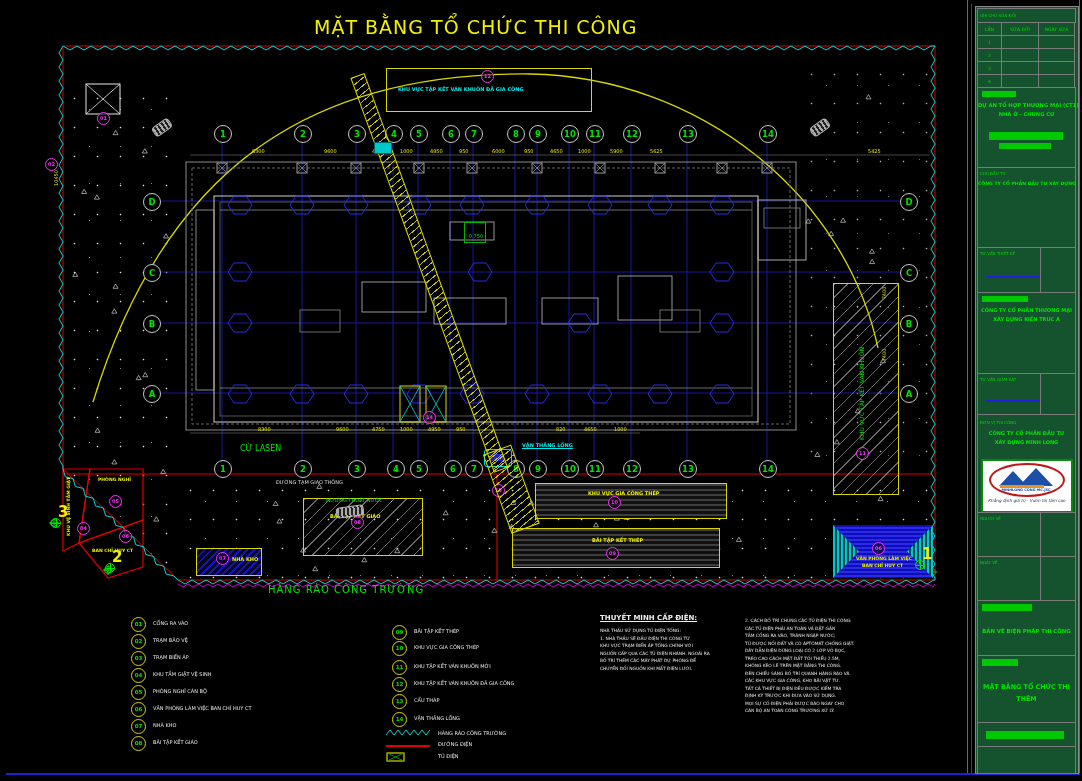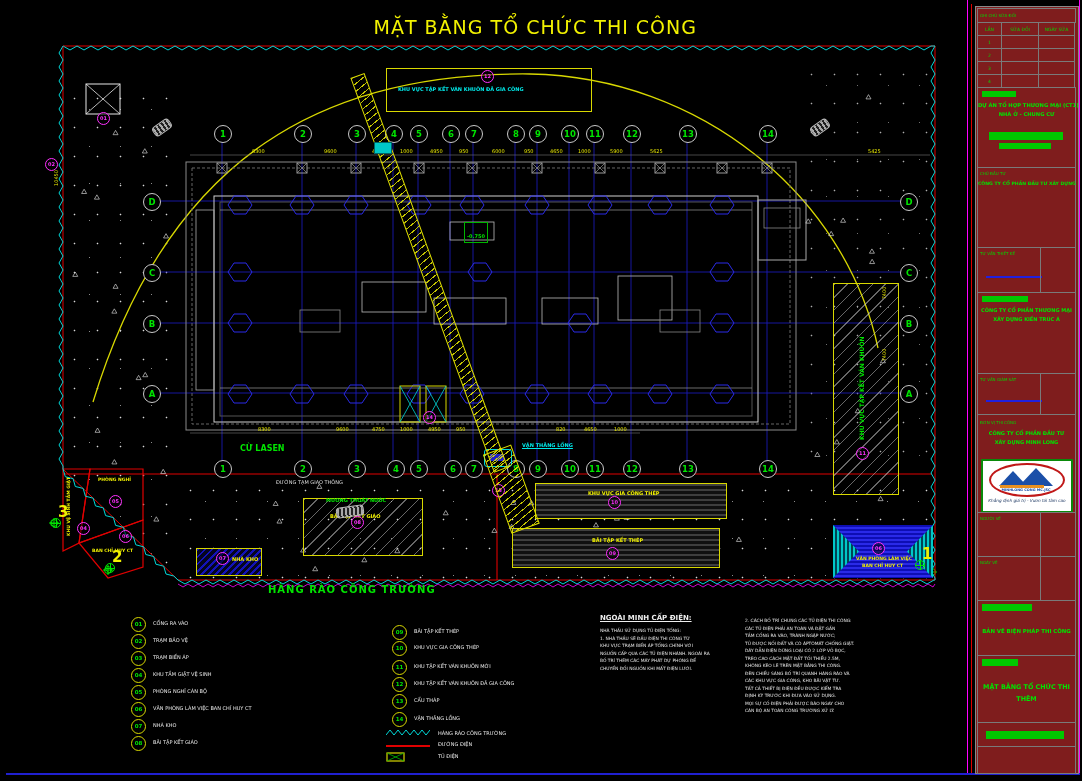--- a/index.html
+++ b/index.html
@@ -25,42 +25,42 @@
   
   .hatchbox{position:absolute;border:1px solid #D8D800;z-index:4;
       background:repeating-linear-gradient(135deg,rgba(205,205,205,.5) 0 1px,transparent 1px 9px)}
   .steelbox{position:absolute;border:1px solid #D8D800;z-index:4;
       background:repeating-linear-gradient(180deg,#3E3E3E 0 2px,#101010 2px 5px)}
   .bluebox{position:absolute;border:1px solid #D8D800;z-index:4;
       background:repeating-linear-gradient(135deg,#1212B8 0 2px,#05051F 2px 5px)}
   .roof{position:absolute;z-index:4;background:repeating-linear-gradient(180deg,#0E0EB4 0 2px,#2A2AE8 2px 4px)}
   .rooftri{position:absolute;top:0;width:26px;height:100%;background:repeating-linear-gradient(90deg,#00C8C8 0 2px,#045 2px 4px)}
   .ylab{position:absolute;color:#F0F000;font-weight:bold;font-size:5px;white-space:nowrap;z-index:5}
-  .glab{position:absolute;color:#00E400;font-weight:bold;white-space:nowrap;z-index:5}
+  .glab{position:absolute;color:#00E400;font-weight:normal;white-space:nowrap;z-index:5}
   .clab{position:absolute;color:#00E8E8;font-weight:bold;white-space:nowrap;z-index:5}
   .wlab{position:absolute;color:#DDD;white-space:nowrap;z-index:5}
   .vtext{writing-mode:vertical-rl;transform:rotate(180deg);text-orientation:mixed}
   
   .boom{position:absolute;border:1px solid #E0E000;z-index:8;
       background:repeating-linear-gradient(160deg,rgba(230,230,0,.85) 0 1px,transparent 1px 6px)}
   .roller{position:absolute;width:18px;height:9px;border:1px solid #BBB;border-radius:4px;z-index:5;
       background:repeating-linear-gradient(90deg,#AAA 0 2px,#222 2px 4px)}
   
   .station{position:absolute;color:#F0F000;font-size:15px;font-weight:bold;z-index:8}
   .target{position:absolute;left:-7px;top:15px;width:8px;height:8px;border:1px solid #00E400;border-radius:50%;
       background:linear-gradient(#00E400,#00E400) center/1px 12px no-repeat,
                  linear-gradient(#00E400,#00E400) center/12px 1px no-repeat}
   
   .lgrow{position:absolute;left:0;height:15px}
   .lgc{position:absolute;left:6px;width:13px;height:13px;border:1px solid #D8D800;border-radius:50%;
       color:#00E400;font-size:5.5px;font-weight:bold;text-align:center;line-height:13px}
   .lgl{position:absolute;left:28px;top:3px;color:#E8E8E8;font-size:5px;white-space:nowrap}
   .note{color:#E8E8E8;font-size:4.4px;line-height:7.5px;white-space:nowrap}
   
-  .cell{position:absolute;border:1px solid #7A7A7A;background:#7f1d1d;z-index:3}
+  .cell{position:absolute;border:1px solid #7A7A7A;background:#14532d;z-index:3}
   .slab{position:absolute;color:#00D800;font-size:4px;white-space:nowrap}
   .gtext{position:absolute;color:#00E400;font-weight:bold;text-align:center;white-space:nowrap}
   .gbar{position:absolute;background:#00C800}
   .bline{position:absolute;height:2px;background:#2020E0}
   .rvgrid{position:absolute;display:grid;grid-template-columns:24px 37px 36px;grid-auto-rows:13px;z-index:3}
   .rvc{border-right:1px solid #7A7A7A;border-bottom:1px solid #7A7A7A;color:#00D800;font-size:4.5px;
       text-align:center;line-height:13px}
   .frameline{position:absolute;z-index:2}
 </style>
 </head>
@@ -269,21 +269,21 @@
         <path d="M63 469 L65.3 476.7 L73.1 478.7 L75.3 486.5 L83.1 488.4 L85.4 496.2 L93.2 498.2 L95.5 505.9 L103.3 507.9 L105.6 515.6 L113.4 517.6 L115.6 525.4 L123.4 527.3 L125.7 535.1 L133.5 537.1 L135.8 544.8 L143.6 546.8 L145.8 554.5 L153.7 556.5 L155.9 564.2 L163.7 566.2 L166.0 574.0 L173.8 576.0 L178 580" fill="none" stroke="#00D8D8" stroke-width="1"></path>
         <path d="M178 584 L183.0 587.0 L188.0 584.0 L193.0 587.0 L198.0 584.0 L203.0 587.0 L208.0 584.0 L213.0 587.0 L218.0 584.0 L223.0 587.0 L228.0 584.0 L233.0 587.0 L238.0 584.0 L243.0 587.0 L248.0 584.0 L253.0 587.0 L258.0 584.0 L263.0 587.0 L268.0 584.0 L273.0 587.0 L278.0 584.0 L283.0 587.0 L288.0 584.0 L293.0 587.0 L298.0 584.0 L303.0 587.0 L308.0 584.0 L313.0 587.0 L318.0 584.0 L323.0 587.0 L328.0 584.0 L333.0 587.0 L338.0 584.0 L343.0 587.0 L348.0 584.0 L353.0 587.0 L358.0 584.0 L363.0 587.0 L368.0 584.0 L373.0 587.0 L378.0 584.0 L383.0 587.0 L388.0 584.0 L393.0 587.0 L398.0 584.0 L403.0 587.0 L408.0 584.0 L413.0 587.0 L418.0 584.0 L423.0 587.0 L428.0 584.0 L433.0 587.0 L438.0 584.0 L443.0 587.0 L448.0 584.0 L453.0 587.0 L458.0 584.0 L463.0 587.0 L468.0 584.0 L473.0 587.0 L478.0 584.0 L483.0 587.0 L488.0 584.0 L493.0 587.0 L498.0 584.0 L503.0 587.0 L508.0 584.0 L513.0 587.0 L518.0 584.0 L523.0 587.0 L528.0 584.0 L533.0 587.0 L538.0 584.0 L543.0 587.0 L548.0 584.0 L553.0 587.0 L558.0 584.0 L563.0 587.0 L568.0 584.0 L573.0 587.0 L578.0 584.0 L583.0 587.0 L588.0 584.0 L593.0 587.0 L598.0 584.0 L603.0 587.0 L608.0 584.0 L613.0 587.0 L618.0 584.0 L623.0 587.0 L628.0 584.0 L633.0 587.0 L638.0 584.0 L643.0 587.0 L648.0 584.0 L653.0 587.0 L658.0 584.0 L663.0 587.0 L668.0 584.0 L673.0 587.0 L678.0 584.0 L683.0 587.0 L688.0 584.0 L693.0 587.0 L698.0 584.0 L703.0 587.0 L708.0 584.0 L713.0 587.0 L718.0 584.0 L723.0 587.0 L728.0 584.0 L733.0 587.0 L738.0 584.0 L743.0 587.0 L748.0 584.0 L753.0 587.0 L758.0 584.0 L763.0 587.0 L768.0 584.0 L773.0 587.0 L778.0 584.0 L783.0 587.0 L788.0 584.0 L793.0 587.0 L798.0 584.0 L803.0 587.0 L808.0 584.0 L813.0 587.0 L818.0 584.0 L823.0 587.0 L828.0 584.0 L833.0 587.0 L838.0 584.0 L843.0 587.0 L848.0 584.0 L853.0 587.0 L858.0 584.0 L863.0 587.0 L868.0 584.0 L873.0 587.0 L878.0 584.0 L883.0 587.0 L888.0 584.0 L893.0 587.0 L898.0 584.0 L903.0 587.0 L908.0 584.0 L913.0 587.0 L918.0 584.0 L923.0 587.0 L928.0 584.0 L933.0 587.0 L935 584" fill="none" stroke="#FF00FF" stroke-width="0.8"></path>
       </g>
   </svg>
 
   <div class="frameline" style="left:967px;top:0;width:1px;height:775px;background:#FF00FF"></div>
   <div class="frameline" style="left:971px;top:4px;width:1px;height:770px;background:#E00000"></div>
   <div class="frameline" style="left:1079px;top:0;width:1px;height:775px;background:#FF00FF"></div>
   <div class="frameline" style="left:6px;top:773px;width:1074px;height:2px;background:#2020D0"></div>
 
-  <div class="t" style="left:327px;top:16px;width:370px;text-align:right;color:#F2F200;font-size:19px;letter-spacing:1px;z-index:6">MẶT BẰNG TỔ CHỨC THI CÔNG</div>
+  <div class="t" style="left:314px;top:16px;width:370px;text-align:left;color:#F2F200;font-size:19px;letter-spacing:1px;z-index:6">MẶT BẰNG TỔ CHỨC THI CÔNG</div>
 
   <div class="abs" style="left:386px;top:68px;width:204px;height:42px;border:1px solid #D8D800;z-index:4"></div>
   <div class="clab" style="left:398px;top:86px;font-size:5px">KHU VỰC TẬP KẾT VÁN KHUÔN ĐÃ GIA CÔNG</div>
 
   <div class="abs" style="left:0;top:125px;z-index:6">
 
   <div class="bub" style="margin-left: -8px; left: 222px;"><span>1</span></div>
       <div class="bub" style="margin-left: -8px; left: 302px;"><span>2</span></div>
       <div class="bub" style="margin-left: -8px; left: 356px;"><span>3</span></div>
       <div class="bub" style="margin-left: -8px; left: 393px;"><span>4</span></div>
@@ -518,21 +518,21 @@
   </div>
   <div class="abs" style="left:386px;top:752px;z-index:5">
     <svg width="20" height="10">
       <rect x="1" y="1" width="17" height="8" fill="none" stroke="#D8D800" stroke-width="1.2"></rect>
       <line x1="1" y1="1" x2="18" y2="9" stroke="#00B400" stroke-width=".8"></line>
         <line x1="1" y1="9" x2="18" y2="1" stroke="#00B400" stroke-width=".8"></line>
     </svg>
     <span class="lgl" style="left:52px;top:1px">TỦ ĐIỆN</span>
   </div>
 
-  <div class="t" style="left:600px;top:614px;color:#EEE;font-size:7px;font-weight:bold;text-decoration:underline;z-index:5">NGOÀI MINH CẤP ĐIỆN:</div>
+  <div class="t" style="left:600px;top:614px;color:#EEE;font-size:7px;font-weight:bold;text-decoration:underline;z-index:5">THUYẾT MINH CẤP ĐIỆN:</div>
   <div class="abs" style="left:600px;top:627px;z-index:5">
 
   <div class="note">NHÀ THẦU SỬ DỤNG TỦ ĐIỆN TỔNG:</div>
       <div class="note">1. NHÀ THẦU SẼ ĐẤU ĐIỆN THI CÔNG TỪ</div>
       <div class="note">KHU VỰC TRẠM BIẾN ÁP TỔNG CHÍNH VỚI</div>
       <div class="note">NGUỒN CẤP QUA CÁC TỦ ĐIỆN NHÁNH. NGOÀI RA</div>
       <div class="note">BỐ TRÍ THÊM CÁC MÁY PHÁT DỰ PHÒNG ĐỂ</div>
       <div class="note">CHUYỂN ĐỔI NGUỒN KHI MẤT ĐIỆN LƯỚI.</div>
     </div>
   <div class="abs" style="left:745px;top:617px;z-index:5">

